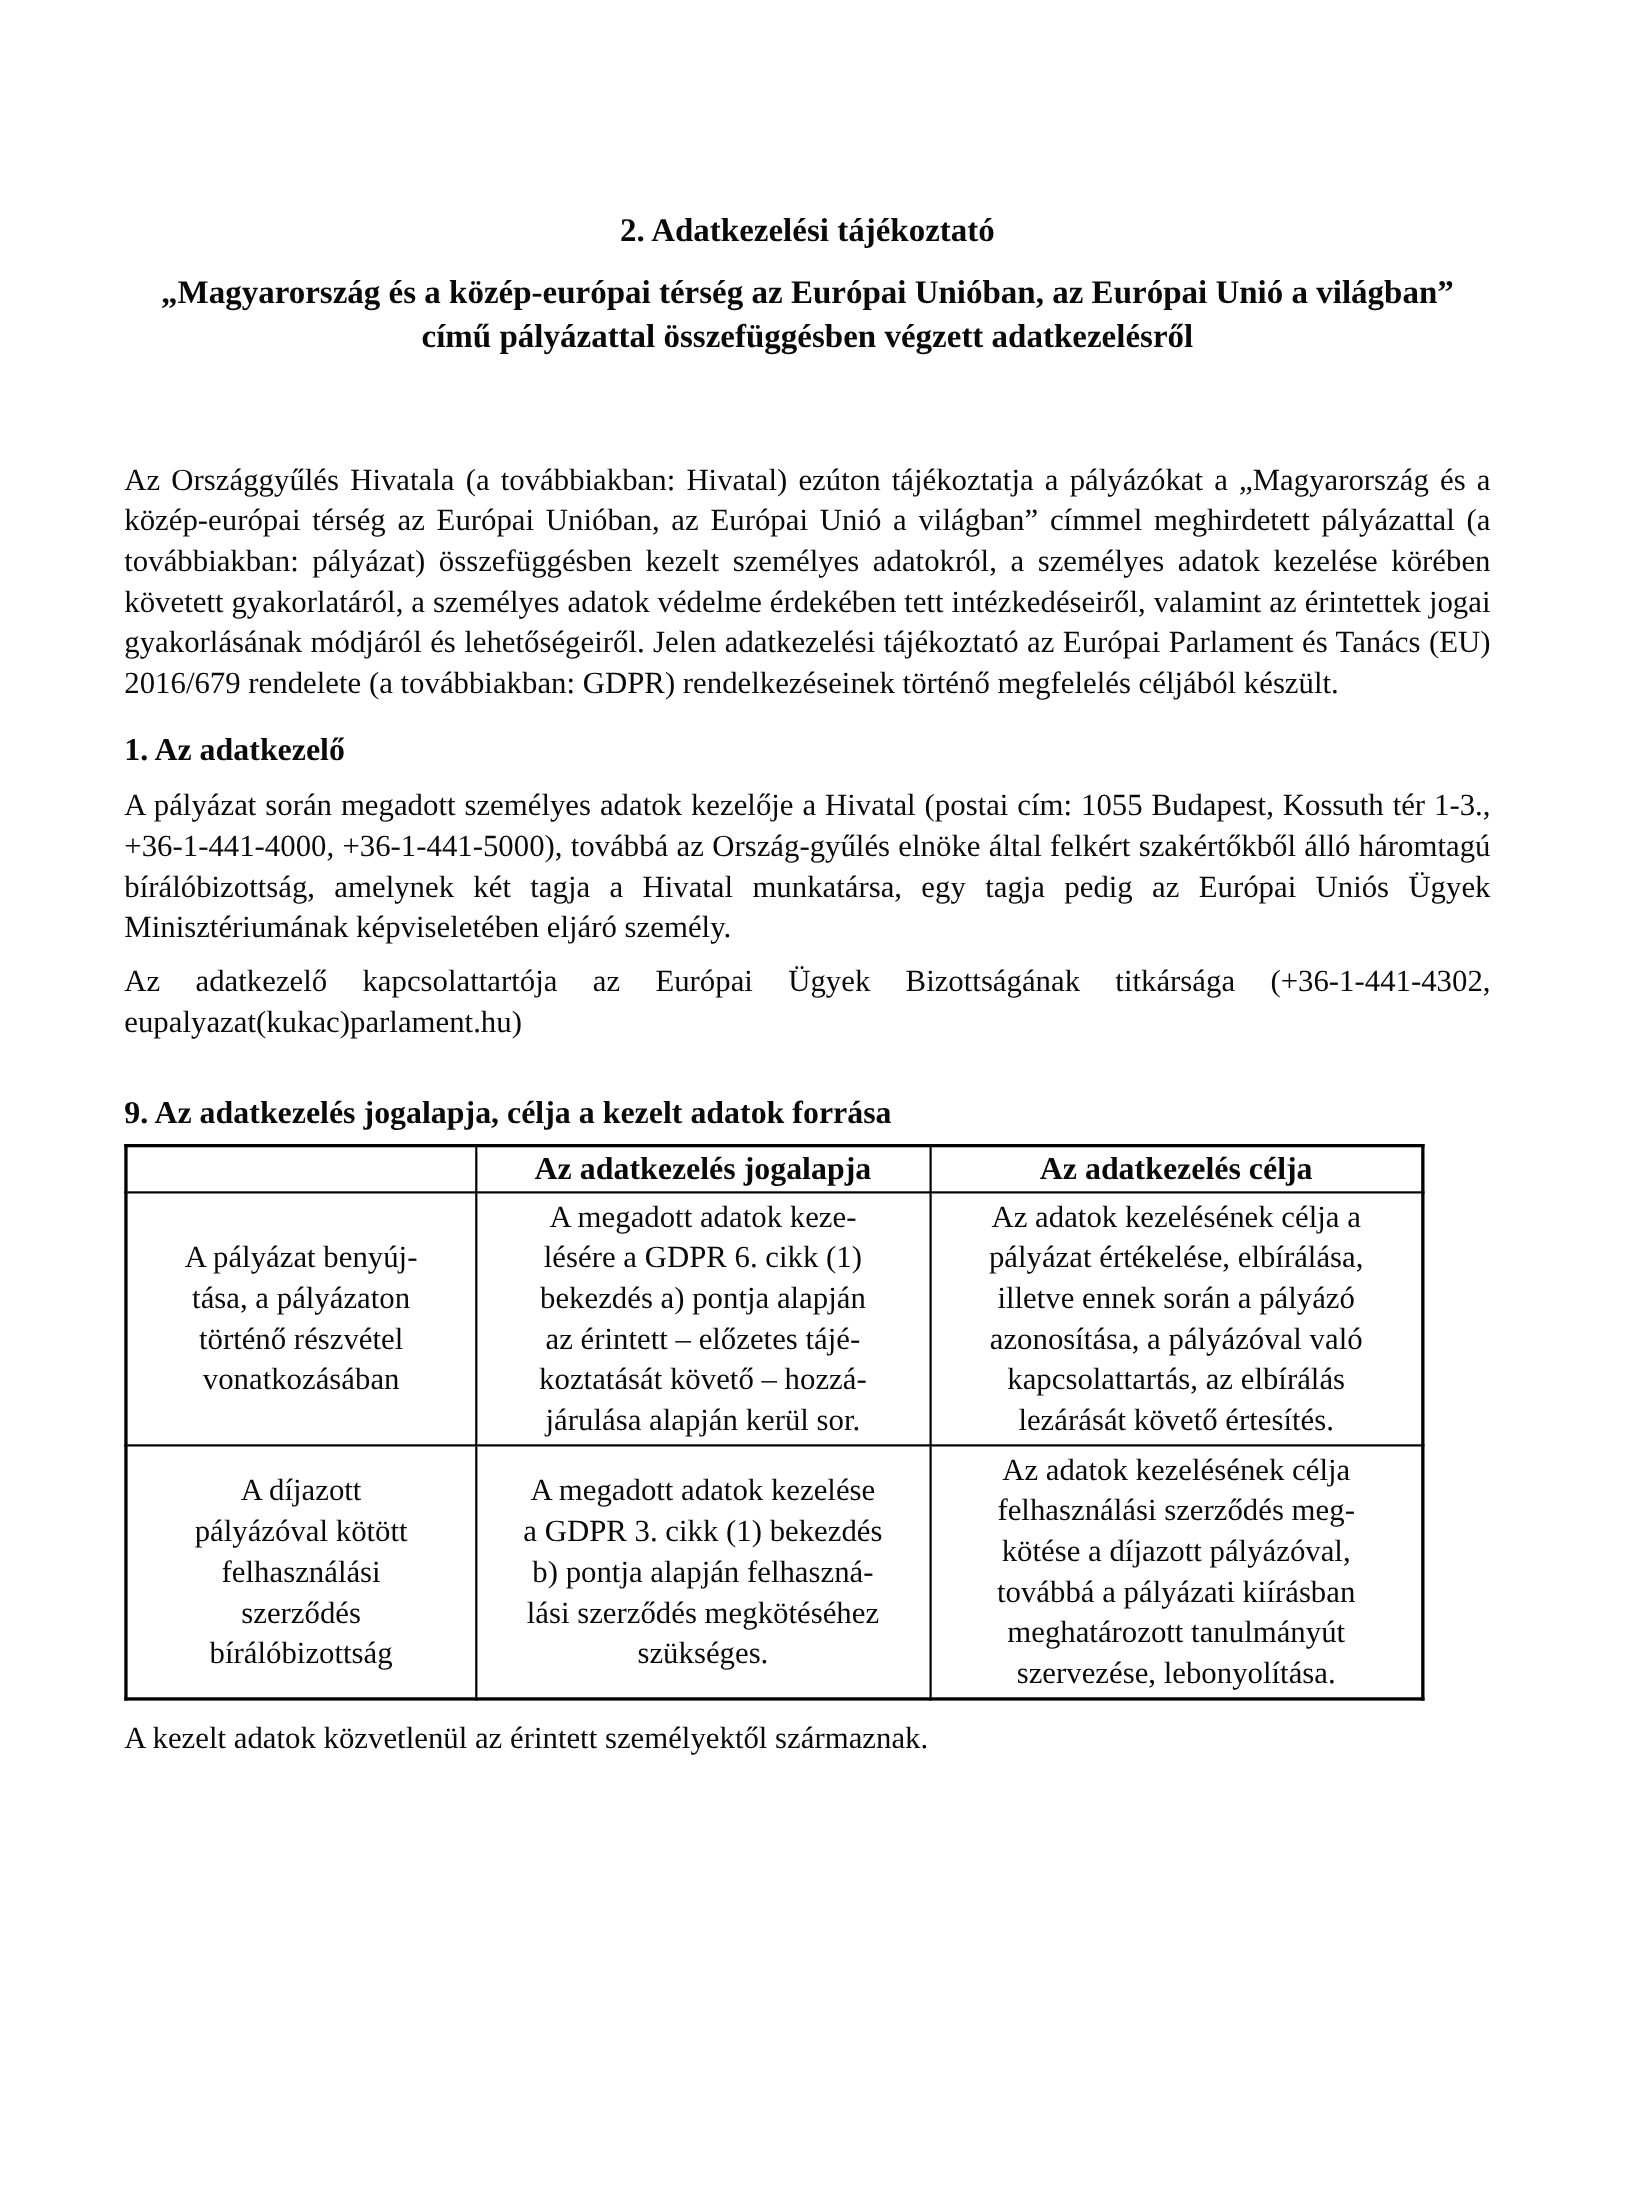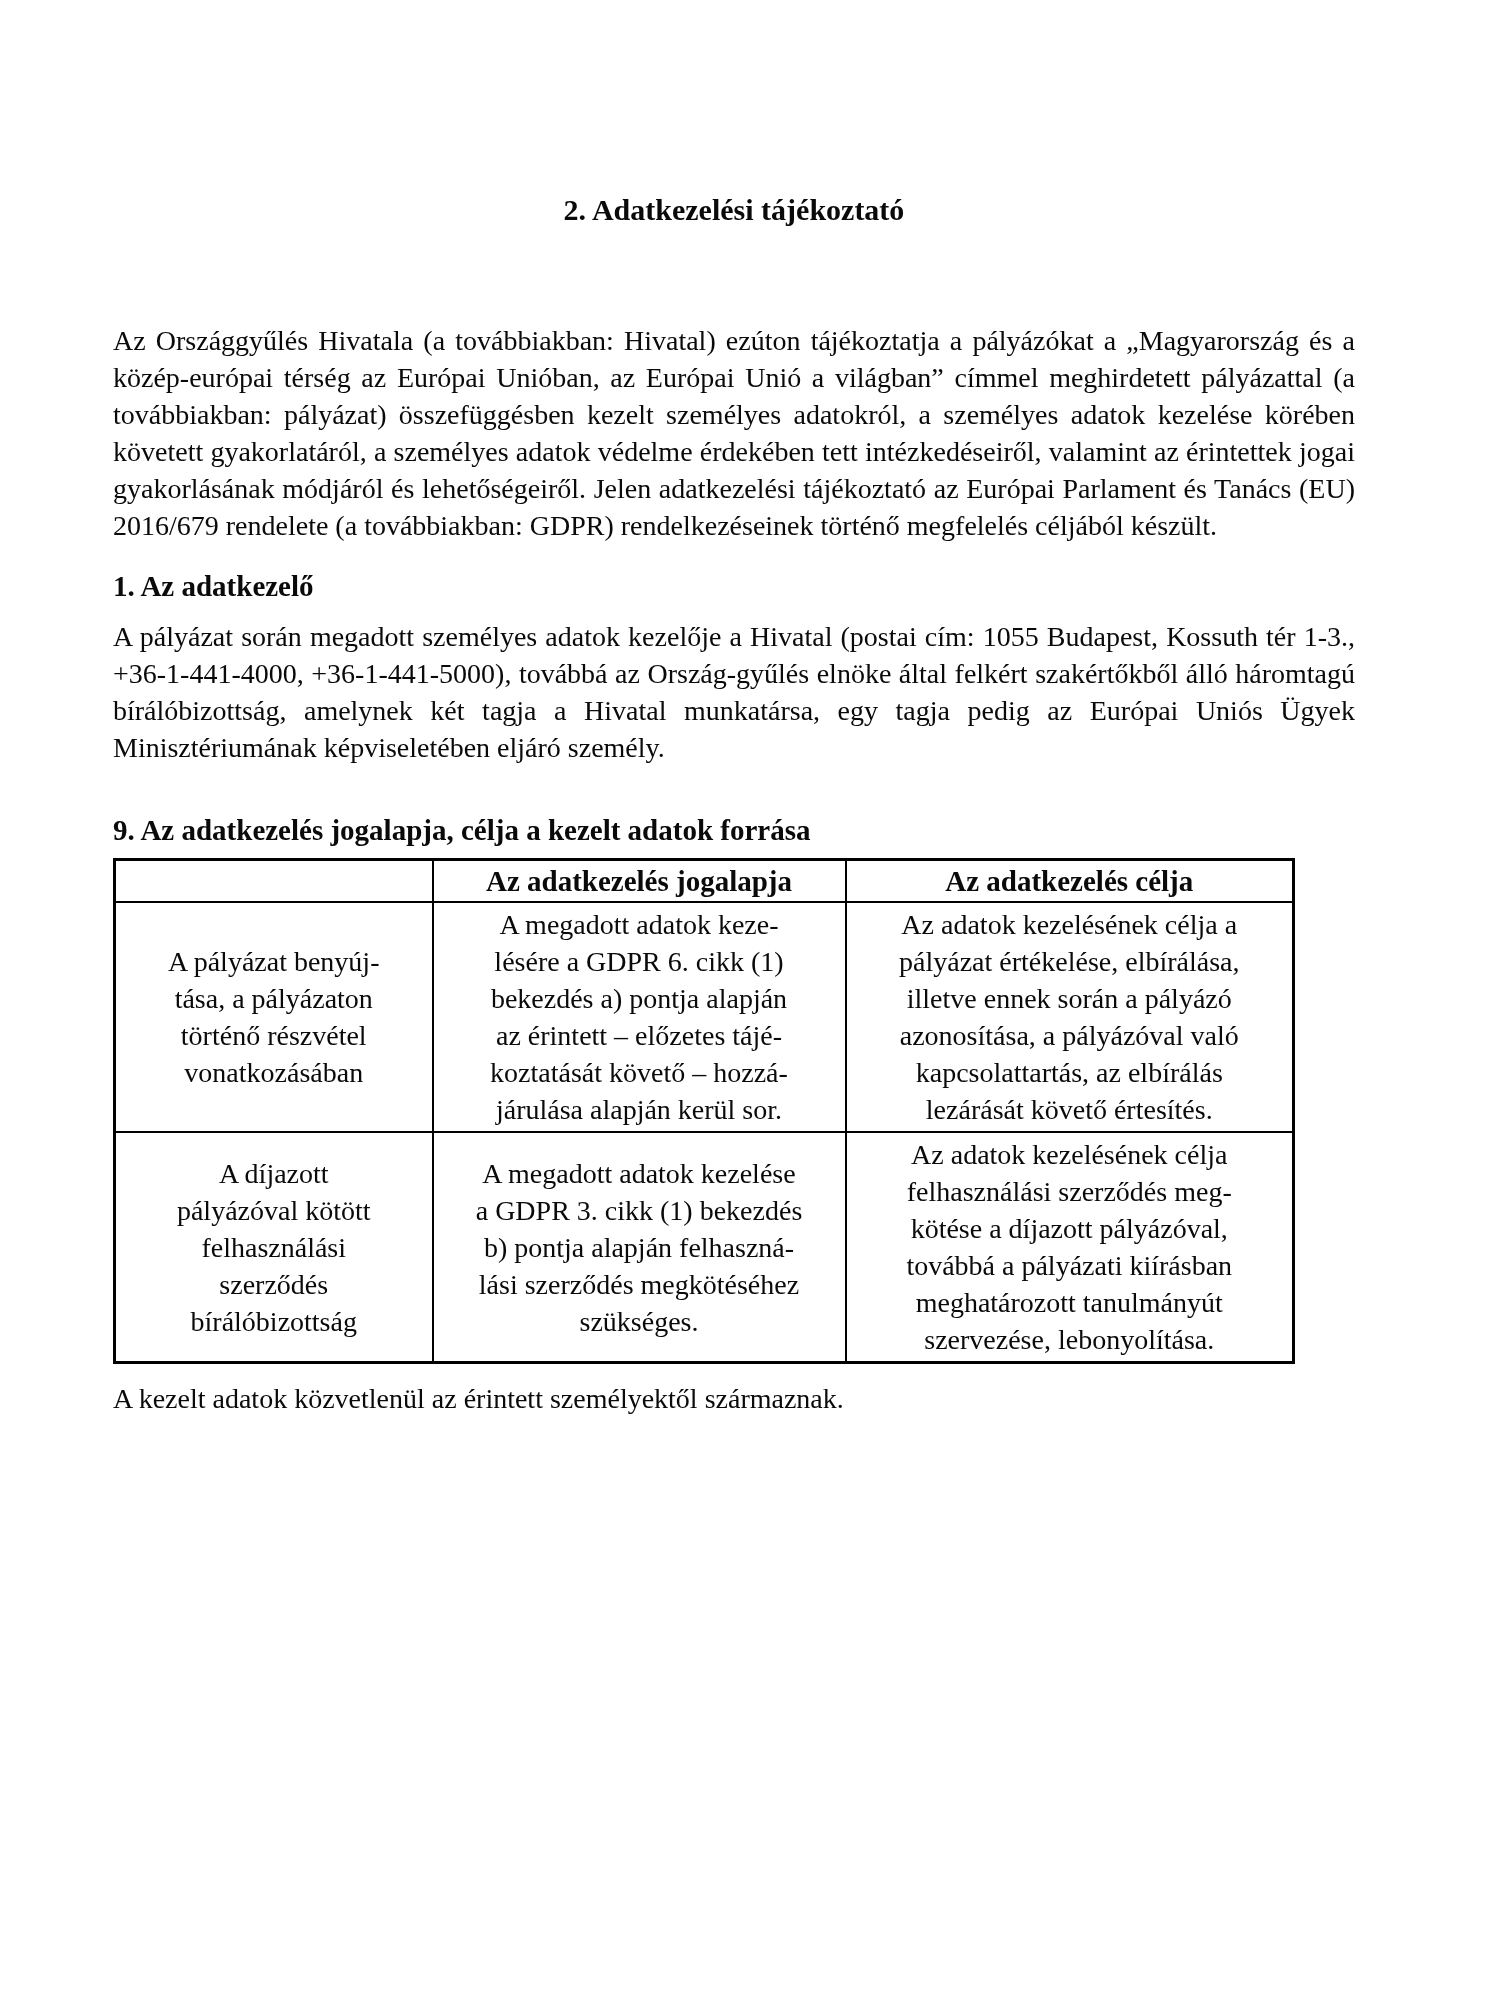--- a/index.html
+++ b/index.html
@@ -82,27 +82,29 @@
     margin-top: 16px;
   }
 </style>
 </head>
 <body>
 
 <div class="page">
 
   <h1 class="doc-title">2.   Adatkezelési tájékoztató</h1>
 
+  <h2 class="doc-subtitle">„Magyarország és a közép-európai térség az Európai Unióban, az Európai Unió a világban” című pályázattal összefüggésben végzett adatkezelésről</h2>
 
   <p class="para intro">Az Országgyűlés Hivatala (a továbbiakban: Hivatal) ezúton tájékoztatja a pályázókat a „Magyarország és a közép-európai térség az Európai Unióban, az Európai Unió a világban” címmel meghirdetett pályázattal (a továbbiakban: pályázat) összefüggésben kezelt személyes adatokról, a személyes adatok kezelése körében követett gyakorlatáról, a személyes adatok védelme érdekében tett intézkedéseiről, valamint az érintettek jogai gyakorlásának módjáról és lehetőségeiről. Jelen adatkezelési tájékoztató az Európai Parlament és Tanács (EU) 2016/679 rendelete (a továbbiakban: GDPR) rendelkezéseinek történő megfelelés céljából készült.</p>
 
   <h3 class="section-heading">1. Az adatkezelő</h3>
 
   <p class="para">A pályázat során megadott személyes adatok kezelője a Hivatal (postai cím: 1055 Budapest, Kossuth tér 1-3., +36-1-441-4000, +36-1-441-5000), továbbá az Ország-gyűlés elnöke által felkért szakértőkből álló háromtagú bírálóbizottság, amelynek két tagja a Hivatal munkatársa, egy tagja pedig az Európai Uniós Ügyek Minisztériumának képviseletében eljáró személy.</p>
 
+  <p class="para">Az adatkezelő kapcsolattartója az Európai Ügyek Bizottságának titkársága (+36-1-441-4302, eupalyazat(kukac)parlament.hu)</p>
 
 
   <h3 class="section-heading sec2">9. Az adatkezelés jogalapja, célja a kezelt adatok forrása</h3>
 
   <table class="data-table">
     <colgroup>
       <col style="width:318px">
       <col style="width:413px">
       <col style="width:448px">
     </colgroup>

